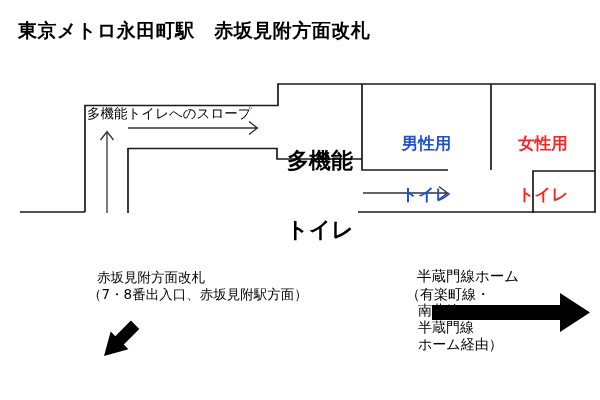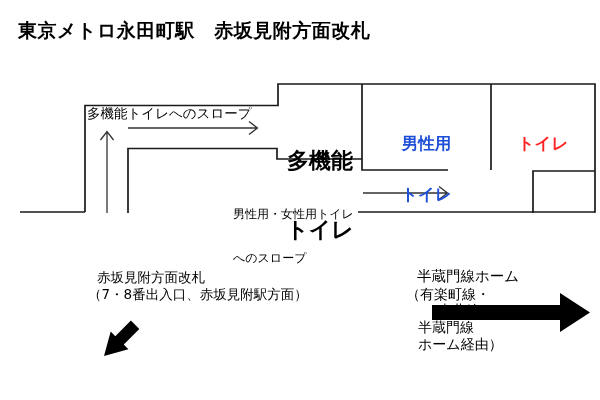--- a/index.html
+++ b/index.html
@@ -20,21 +20,21 @@
   .room-multi  { left:276px; top:103px; width:88px;  font-size:22px;   font-weight:bold; line-height:23px; }
   .room-mens   { left:362px; top:101px; width:129px; font-size:16.5px; font-weight:bold; line-height:17px; }
   .room-womens { left:491px; top:101px; width:104px; font-size:16.5px; font-weight:bold; line-height:17px; }
   .mw-ramp     { left:233px; top:178px; font-size:12px; line-height:14.5px; }
 
   
   .gate1 { left:97px;  top:270px; font-size:13.5px; }
   .gate2 { left:88px;  top:287px; font-size:13.5px; }
   .plat1 { left:417px; top:268px; font-size:14.5px; }
   .plat2 { left:406px; top:286px; font-size:14px; }
-  .plat3 { left:438px; top:302px; font-size:14px; }
+  .plat3 { left:418px; top:302px; font-size:14px; }
   .plat4 { left:418px; top:319px; font-size:14px; }
   .plat5 { left:418px; top:336px; font-size:14px; }
 </style>
 </head>
 <body>
 
 <div class="stage">
 
   <svg class="plan-svg" width="600" height="400" viewBox="0 0 600 400">
 
@@ -77,27 +77,24 @@
     <div>多機能</div>
     <div>トイレ</div>
   </div>
 
   <div class="lbl room-mens center" style="color: #1d4ed8;">
     <div>男性用</div>
     <div>トイレ</div>
   </div>
 
   <div class="lbl room-womens center" style="color: rgb(255, 34, 34);">
+    <div>女性用</div>
     <div>トイレ</div>
   </div>
 
-  <div class="lbl mw-ramp">
-    <div>男性用・女性用トイレ</div>
-    <div>へのスロープ</div>
-  </div>
 
   <div class="lbl gate1">赤坂見附方面改札</div>
   <div class="lbl gate2">（7・8番出入口、赤坂見附駅方面）</div>
 
   <div class="lbl plat1">半蔵門線ホーム</div>
   <div class="lbl plat2">（有楽町線・</div>
   <div class="lbl plat3">南北線へは</div>
   <div class="lbl plat4">半蔵門線</div>
   <div class="lbl plat5">ホーム経由）</div>
 

